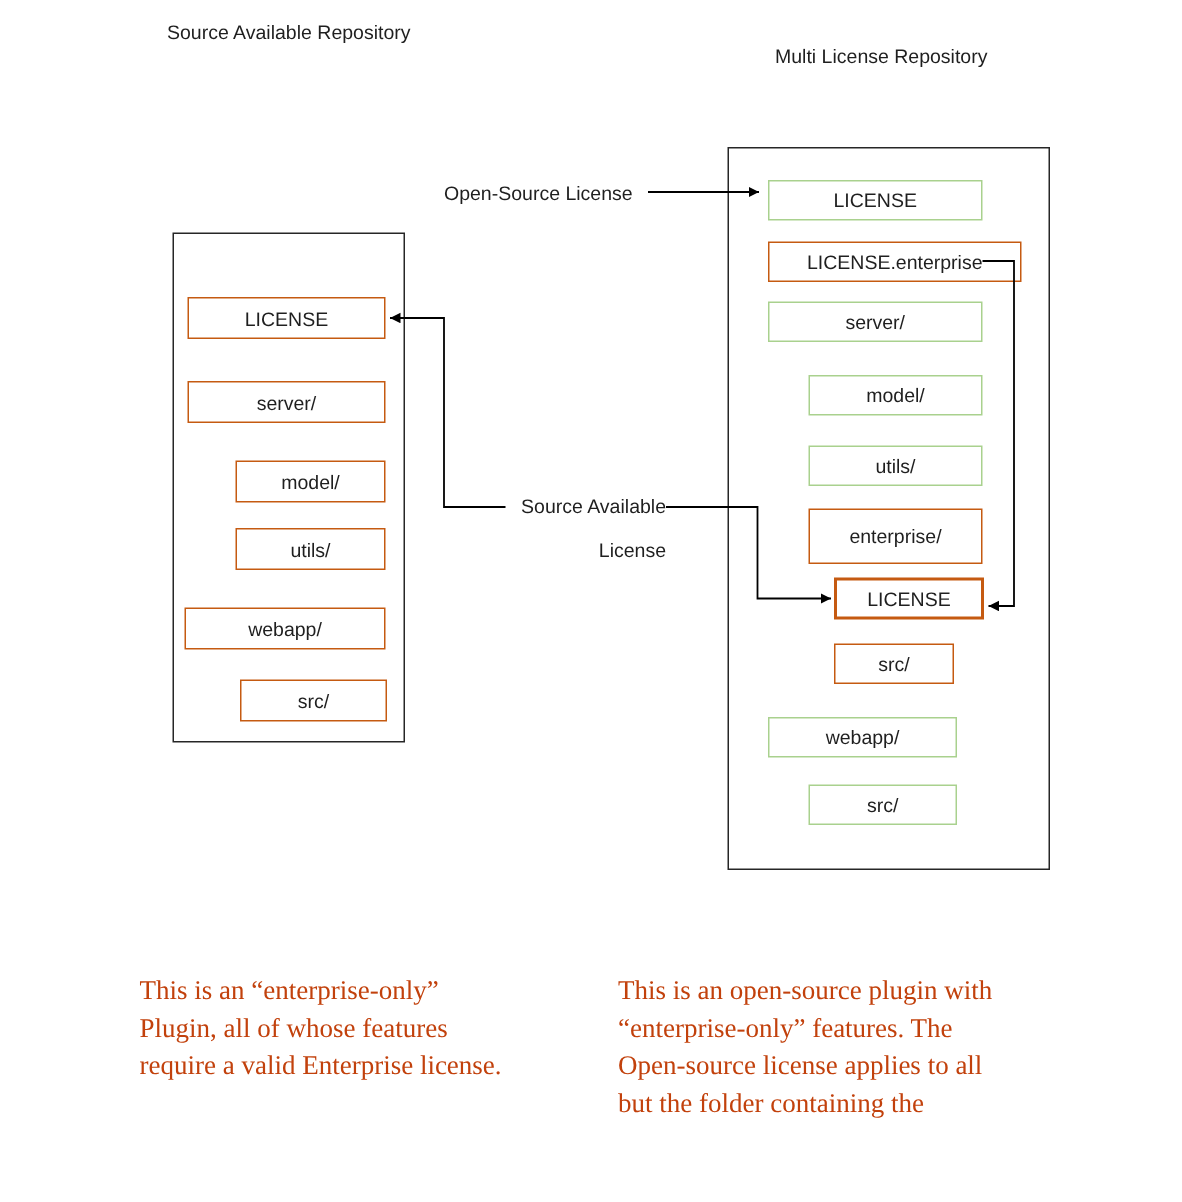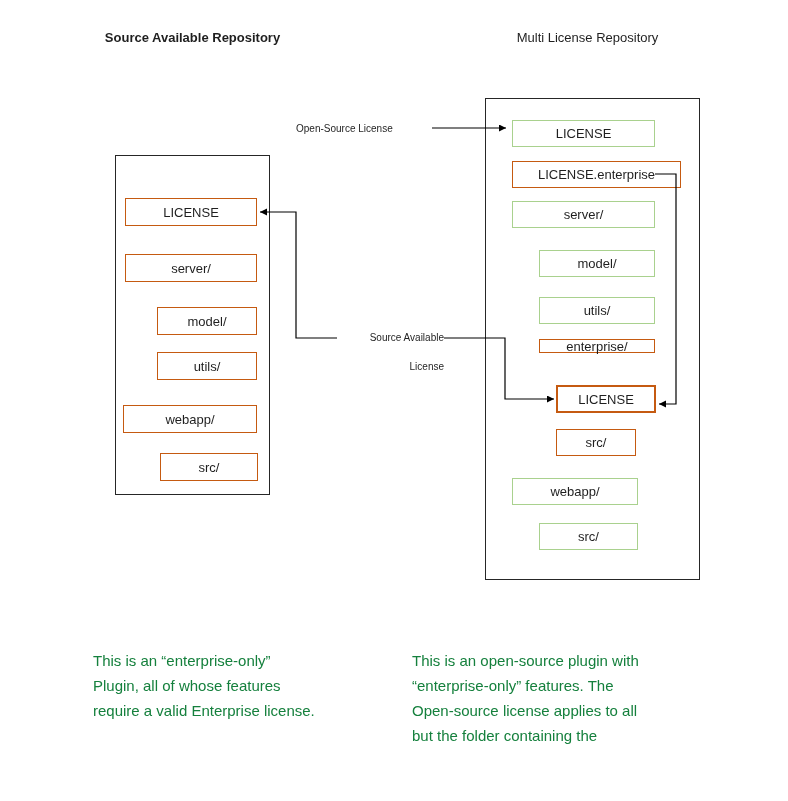--- a/index.html
+++ b/index.html
@@ -10,52 +10,52 @@
   }
   .title { position:absolute; font-size:13px; text-align:center; }
   .container-box { position:absolute; border:1px solid #262626; background:#ffffff; }
   .box {
     position:absolute; display:flex; align-items:center; justify-content:center;
     font-size:13px; background:#ffffff; white-space:nowrap;
   }
   .box.orange { border:1.5px solid var(--orange, #C55A11); }
   .box.green  { border:1.5px solid var(--green, #A9D18E); }
   .box.thick  { border-width:2.5px; }
-  .arrow-label { position:absolute; font-size:10px; line-height:15px; white-space:nowrap; }
+  .arrow-label { position:absolute; font-size:13px; line-height:15px; white-space:nowrap; }
   .arrow-label.two-line { text-align:right; line-height:29px; }
   .caption {
-    position:absolute; font-family:Liberation Sans, sans-serif;
-    font-size:15px; line-height:25px; color:#15803d; white-space:nowrap;
+    position:absolute; font-family:Liberation Serif, serif;
+    font-size:18px; line-height:25px; color:#c2410c; white-space:nowrap;
   }
   svg.overlay { position:absolute; left:0; top:0; pointer-events:none; }
   svg.overlay path { stroke:var(--arrow, #000); stroke-width:1.2; fill:none; }
 </style>
 </head>
 <body>
 
-<div class="title" style="left:90px; top:30px; width:205px;font-weight:bold;">Source Available Repository</div>
+<div class="title" style="left:90px; top:14px; width:205px;">Source Available Repository</div>
 <div class="title" style="left:485px; top:30px; width:205px;">Multi License Repository</div>
 
 <div class="container-box" style="left:115px; top:155px; width:155px; height:340px;"></div>
 
 <div class="box orange" style="left:125px; top:198px; width:132px; height:28px;">LICENSE</div>
 <div class="box orange" style="left:125px; top:254px; width:132px; height:28px;">server/</div>
 <div class="box orange" style="left:157px; top:307px; width:100px; height:28px;">model/</div>
 <div class="box orange" style="left:157px; top:352px; width:100px; height:28px;">utils/</div>
 <div class="box orange" style="left:123px; top:405px; width:134px; height:28px;">webapp/</div>
 <div class="box orange" style="left:160px; top:453px; width:98px; height:28px;">src/</div>
 
 <div class="container-box" style="left:485px; top:98px; width:215px; height:482px;"></div>
 
 <div class="box green" style="left:512px; top:120px; width:143px; height:27px;">LICENSE</div>
 <div class="box orange" style="left:512px; top:161px; width:169px; height:27px;">LICENSE.enterprise</div>
 <div class="box green" style="left:512px; top:201px; width:143px; height:27px;">server/</div>
 <div class="box green" style="left:539px; top:250px; width:116px; height:27px;">model/</div>
 <div class="box green" style="left:539px; top:297px; width:116px; height:27px;">utils/</div>
-<div class="box orange" style="left:539px; top:339px; width:116px; height:14px;">enterprise/</div>
+<div class="box orange" style="left:539px; top:339px; width:116px; height:37px;">enterprise/</div>
 <div class="box orange thick" style="left:556px; top:385px; width:100px; height:28px;">LICENSE</div>
 <div class="box orange" style="left:556px; top:429px; width:80px; height:27px;">src/</div>
 <div class="box green" style="left:512px; top:478px; width:126px; height:27px;">webapp/</div>
 <div class="box green" style="left:539px; top:523px; width:99px; height:27px;">src/</div>
 
 <div class="arrow-label" style="left:296px; top:121px;">Open-Source License</div>
 <div class="arrow-label two-line" style="left:337px; top:323px; width:107px;">
   <div>Source Available</div>
   <div>License</div>
 </div>

